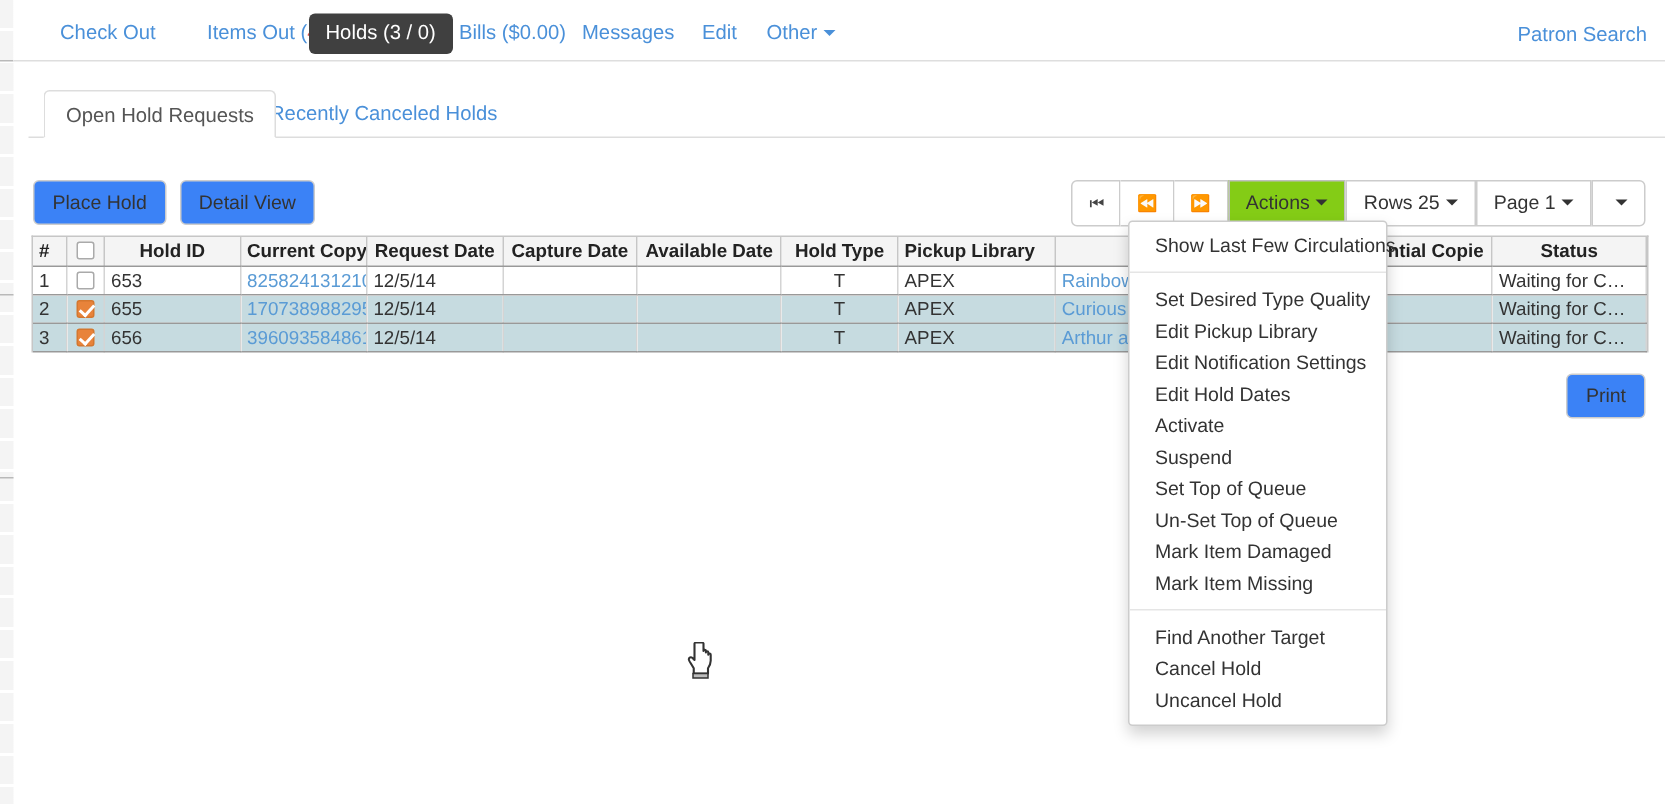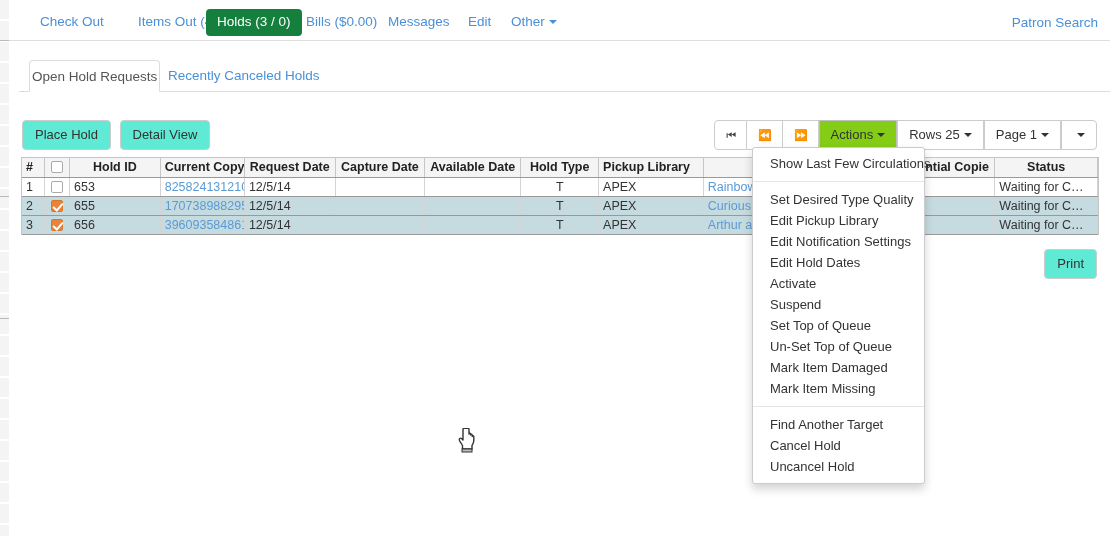--- a/index.html
+++ b/index.html
@@ -36,21 +36,21 @@
   .nav-tab {
     position: absolute; top: 9px;
     padding: 5px 11px 6px 11px;
     font-size: 13.5px;
     color: #4a90d9;
     border-radius: 4px;
     white-space: nowrap;
     cursor: pointer;
     line-height: 16px;
   }
-  .nav-tab.active { background: #15803d; color: #ffffff; }
+  .nav-tab.active { background: #404040; color: #ffffff; }
   .nav-tab .cnt-red { color: #d9534f; }
   .caret {
     display: inline-block; width: 0; height: 0; margin-left: 4px;
     vertical-align: 2px;
     border-left: 4px solid transparent;
     border-right: 4px solid transparent;
     border-top: 4px solid currentColor;
   }
   .patron-search {
     position: absolute; right: 12px; top: 15px;
@@ -59,36 +59,36 @@
 
   
   .subtabs {
     position: absolute; left: 9px; top: 60px; width: 1101px; height: 32px;
   }
   .subtab-bar {
     position: absolute; left: 10px; right: 0; bottom: 0; height: 1px; background: #dddddd;
   }
   .subtab {
     position: absolute; bottom: 0; height: 32px; line-height: 31px;
-    padding: 0 2px; font-size: 13.5px; color: #4a90d9; cursor: pointer;
+    padding: 0 14px; font-size: 13.5px; color: #4a90d9; cursor: pointer;
     white-space: nowrap;
   }
   .subtab.active {
     color: #555555;
     background: #ffffff;
     border: 1px solid #dddddd;
     border-bottom: 1px solid #ffffff;
     border-radius: 4px 4px 0 0;
     z-index: 2;
   }
 
   
   .btn {
     display: inline-block;
-    background: #5eead4;
+    background: #3b82f6;
     border: 1px solid #cccccc;
     border-radius: 4px;
     font-size: 13px;
     color: #333333;
     padding: 6px 12px;
     line-height: 16px;
     cursor: pointer;
     white-space: nowrap;
   }
   .leftbtns { position: absolute; left: 22px; top: 120px; }

